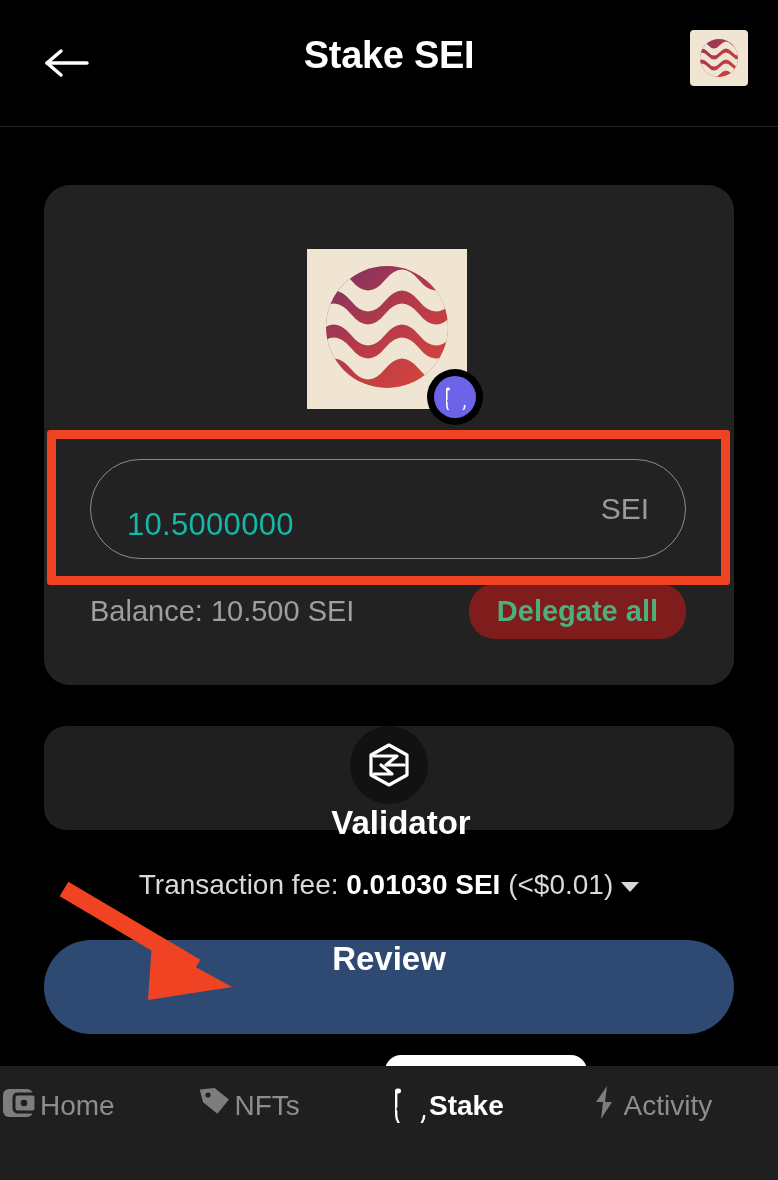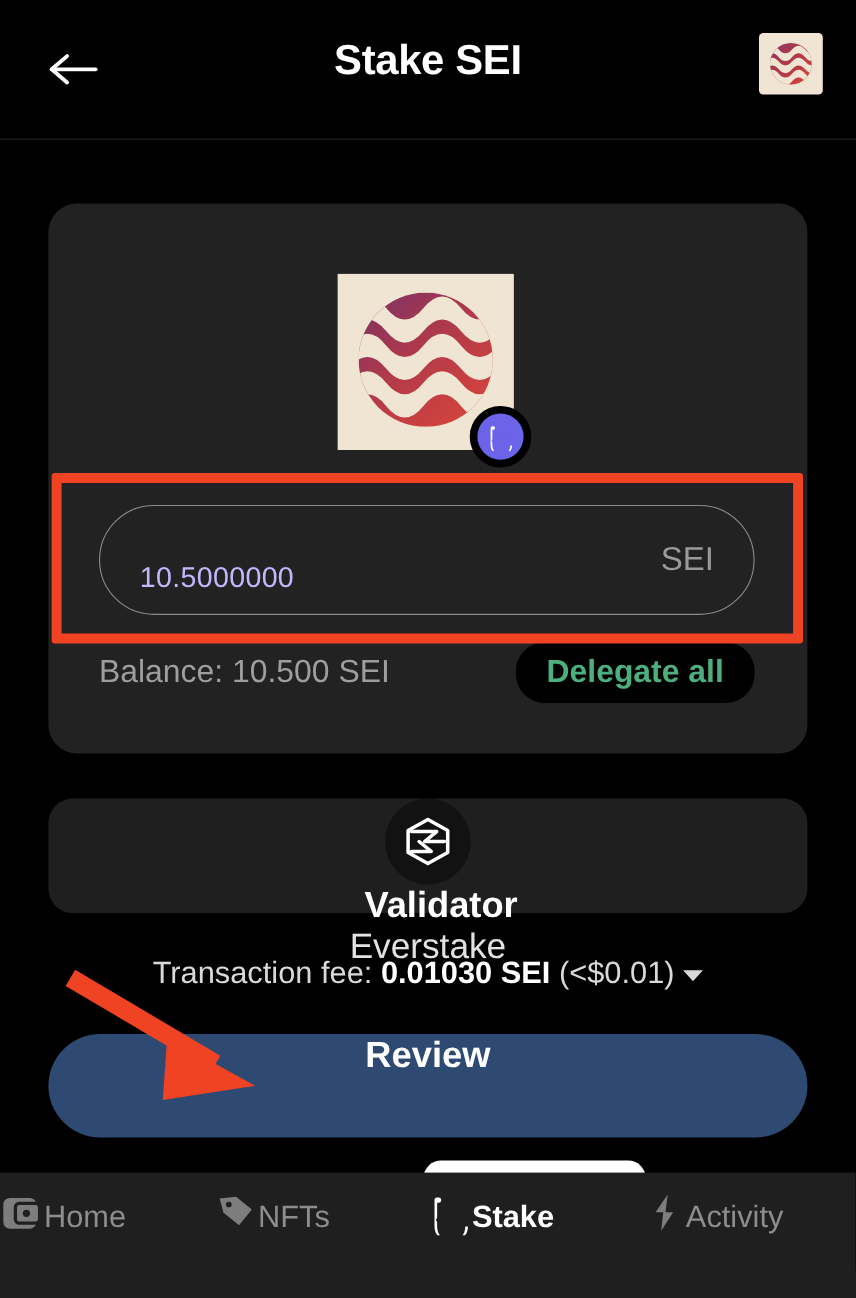--- a/index.html
+++ b/index.html
@@ -52,32 +52,32 @@
     background:#6b63e8; display:flex; align-items:center; justify-content:center;
   }
 
   
   .amount-input-wrap {
     position:absolute; left:46px; top:274px; width:596px; height:100px;
     border:1.5px solid #8a8a8a; border-radius:50px;
     display:flex; align-items:center; padding:0 36px;
   }
   .amount-value {
-    flex:1; color:#c4b5fd; font-size:26px; font-weight:500; letter-spacing:0.3px;margin-top:32px;
+    flex:1; color:#14b8a6; font-size:31px; font-weight:500; letter-spacing:0.3px;margin-top:32px;
   }
   .amount-unit { color:#9a9a9a; font-size:30px; font-weight:500; }
 
   
   .balance-row {
     position:absolute; left:46px; top:398px; width:596px; height:56px;
     display:flex; align-items:center; justify-content:space-between;
   }
   .balance-text { color:#9e9e9e; font-size:29px; font-weight:500; }
   .delegate-all {
-    background:#000000; color:#4caf7d;
+    background:#7f1d1d; color:#4caf7d;
     font-size:29px; font-weight:bold;
     padding:11px 28px; border-radius:26px; cursor:pointer;
   }
 
   
   .validator-card {
     position:absolute; left:44px; top:726px; width:690px; height:104px;
     background:#1f1f1f; border-radius:22px;
     display:flex; align-items:center; padding:0 34px; cursor:pointer;flex-direction:column;
   }
@@ -220,21 +220,20 @@
 
   <div class="validator-card">
     <div class="validator-icon">
       <svg width="50" height="50" viewBox="0 0 50 50">
         <path d="M25 5 L43 15 L43 35 L25 45 L7 35 L7 15 Z" fill="none" stroke="#fff" stroke-width="3.2" stroke-linejoin="round"></path>
         <path d="M10 16 L33 16 L22 25 L40 25" fill="none" stroke="#fff" stroke-width="3.2" stroke-linejoin="round" stroke-linecap="round"></path>
         <path d="M10 34 L28 34 L17 25" fill="none" stroke="#fff" stroke-width="3.2" stroke-linejoin="round" stroke-linecap="round"></path>
       </svg>
     </div>
     <span class="validator-label">Validator</span>
-    <span class="validator-value">Everstake</span>
   </div>
 
   <div class="fee-row">
     <span>Transaction fee: </span><span class="fee-amount">0.01030 SEI</span><span> (&lt;$0.01)</span><span class="caret"></span>
   </div>
 
   <div class="review-btn">
     <span>Review</span>
   </div>
 

